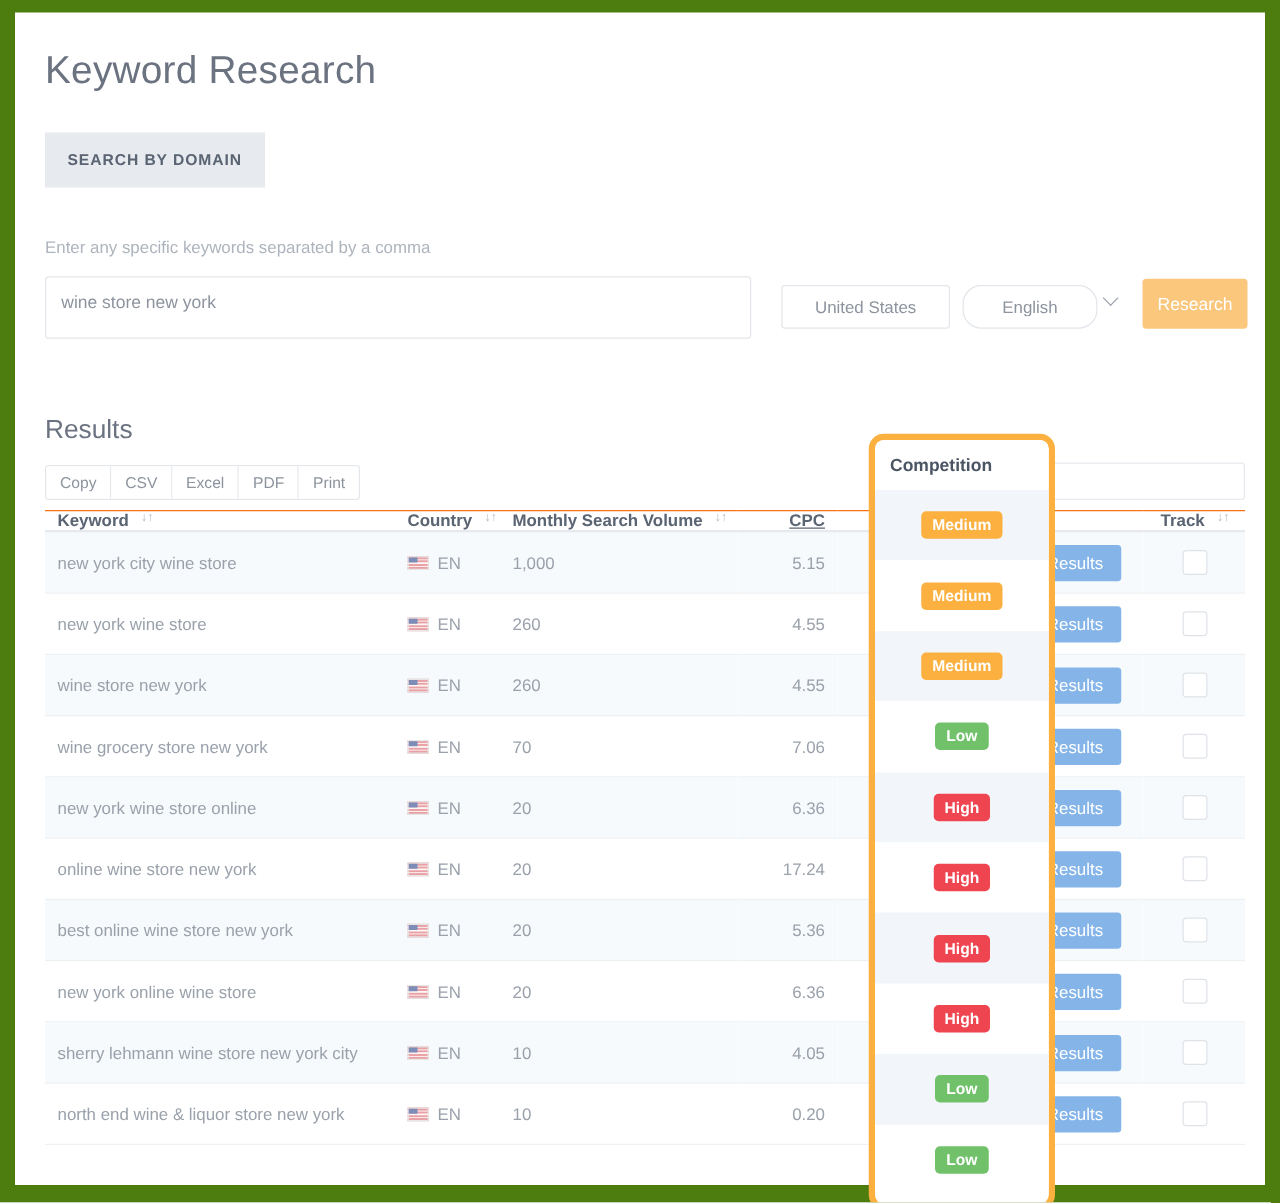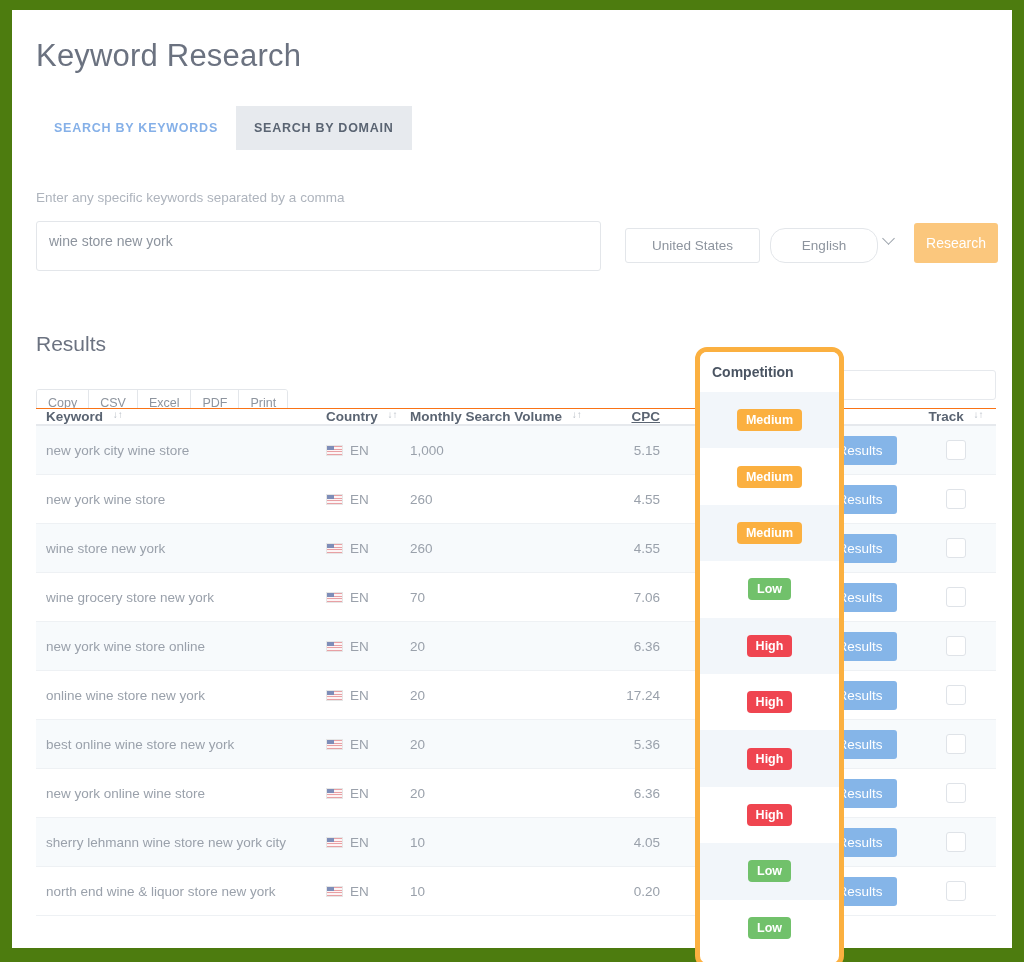--- a/index.html
+++ b/index.html
@@ -156,21 +156,21 @@
     position: absolute;
     left: 24px;
     top: 322px;
     font-size: 21px;
     color: #6b7280;
     font-weight: 400;
   }
   .export-group {
     position: absolute;
     left: 24px;
-    top: 379px;
+    top: 362px;
     display: flex;
     border: 1px solid #e3e6ea;
     border-radius: 3px;
     overflow: hidden;
     height: 26px;
     justify-content: flex-end;
   }
   .export-btn {
     display: flex;
     align-items: center;
@@ -363,23 +363,20 @@
 </style>
 </head>
 <body>
 
 <div id="screen">
   <div class="card">
 
     <div class="page-title">Keyword Research</div>
 
     <div class="tabs">
-      <div class="tab active-link">
-        <span>SEARCH BY KEYWORDS</span>
-      </div>
       <div class="tab inactive-box">
         <span>SEARCH BY DOMAIN</span>
       </div>
     </div>
 
     <div class="hint">Enter any specific keywords separated by a comma</div>
 
     <div class="search-row">
       <textarea class="kw-textarea" placeholder="" style="">wine store new york</textarea>
 

